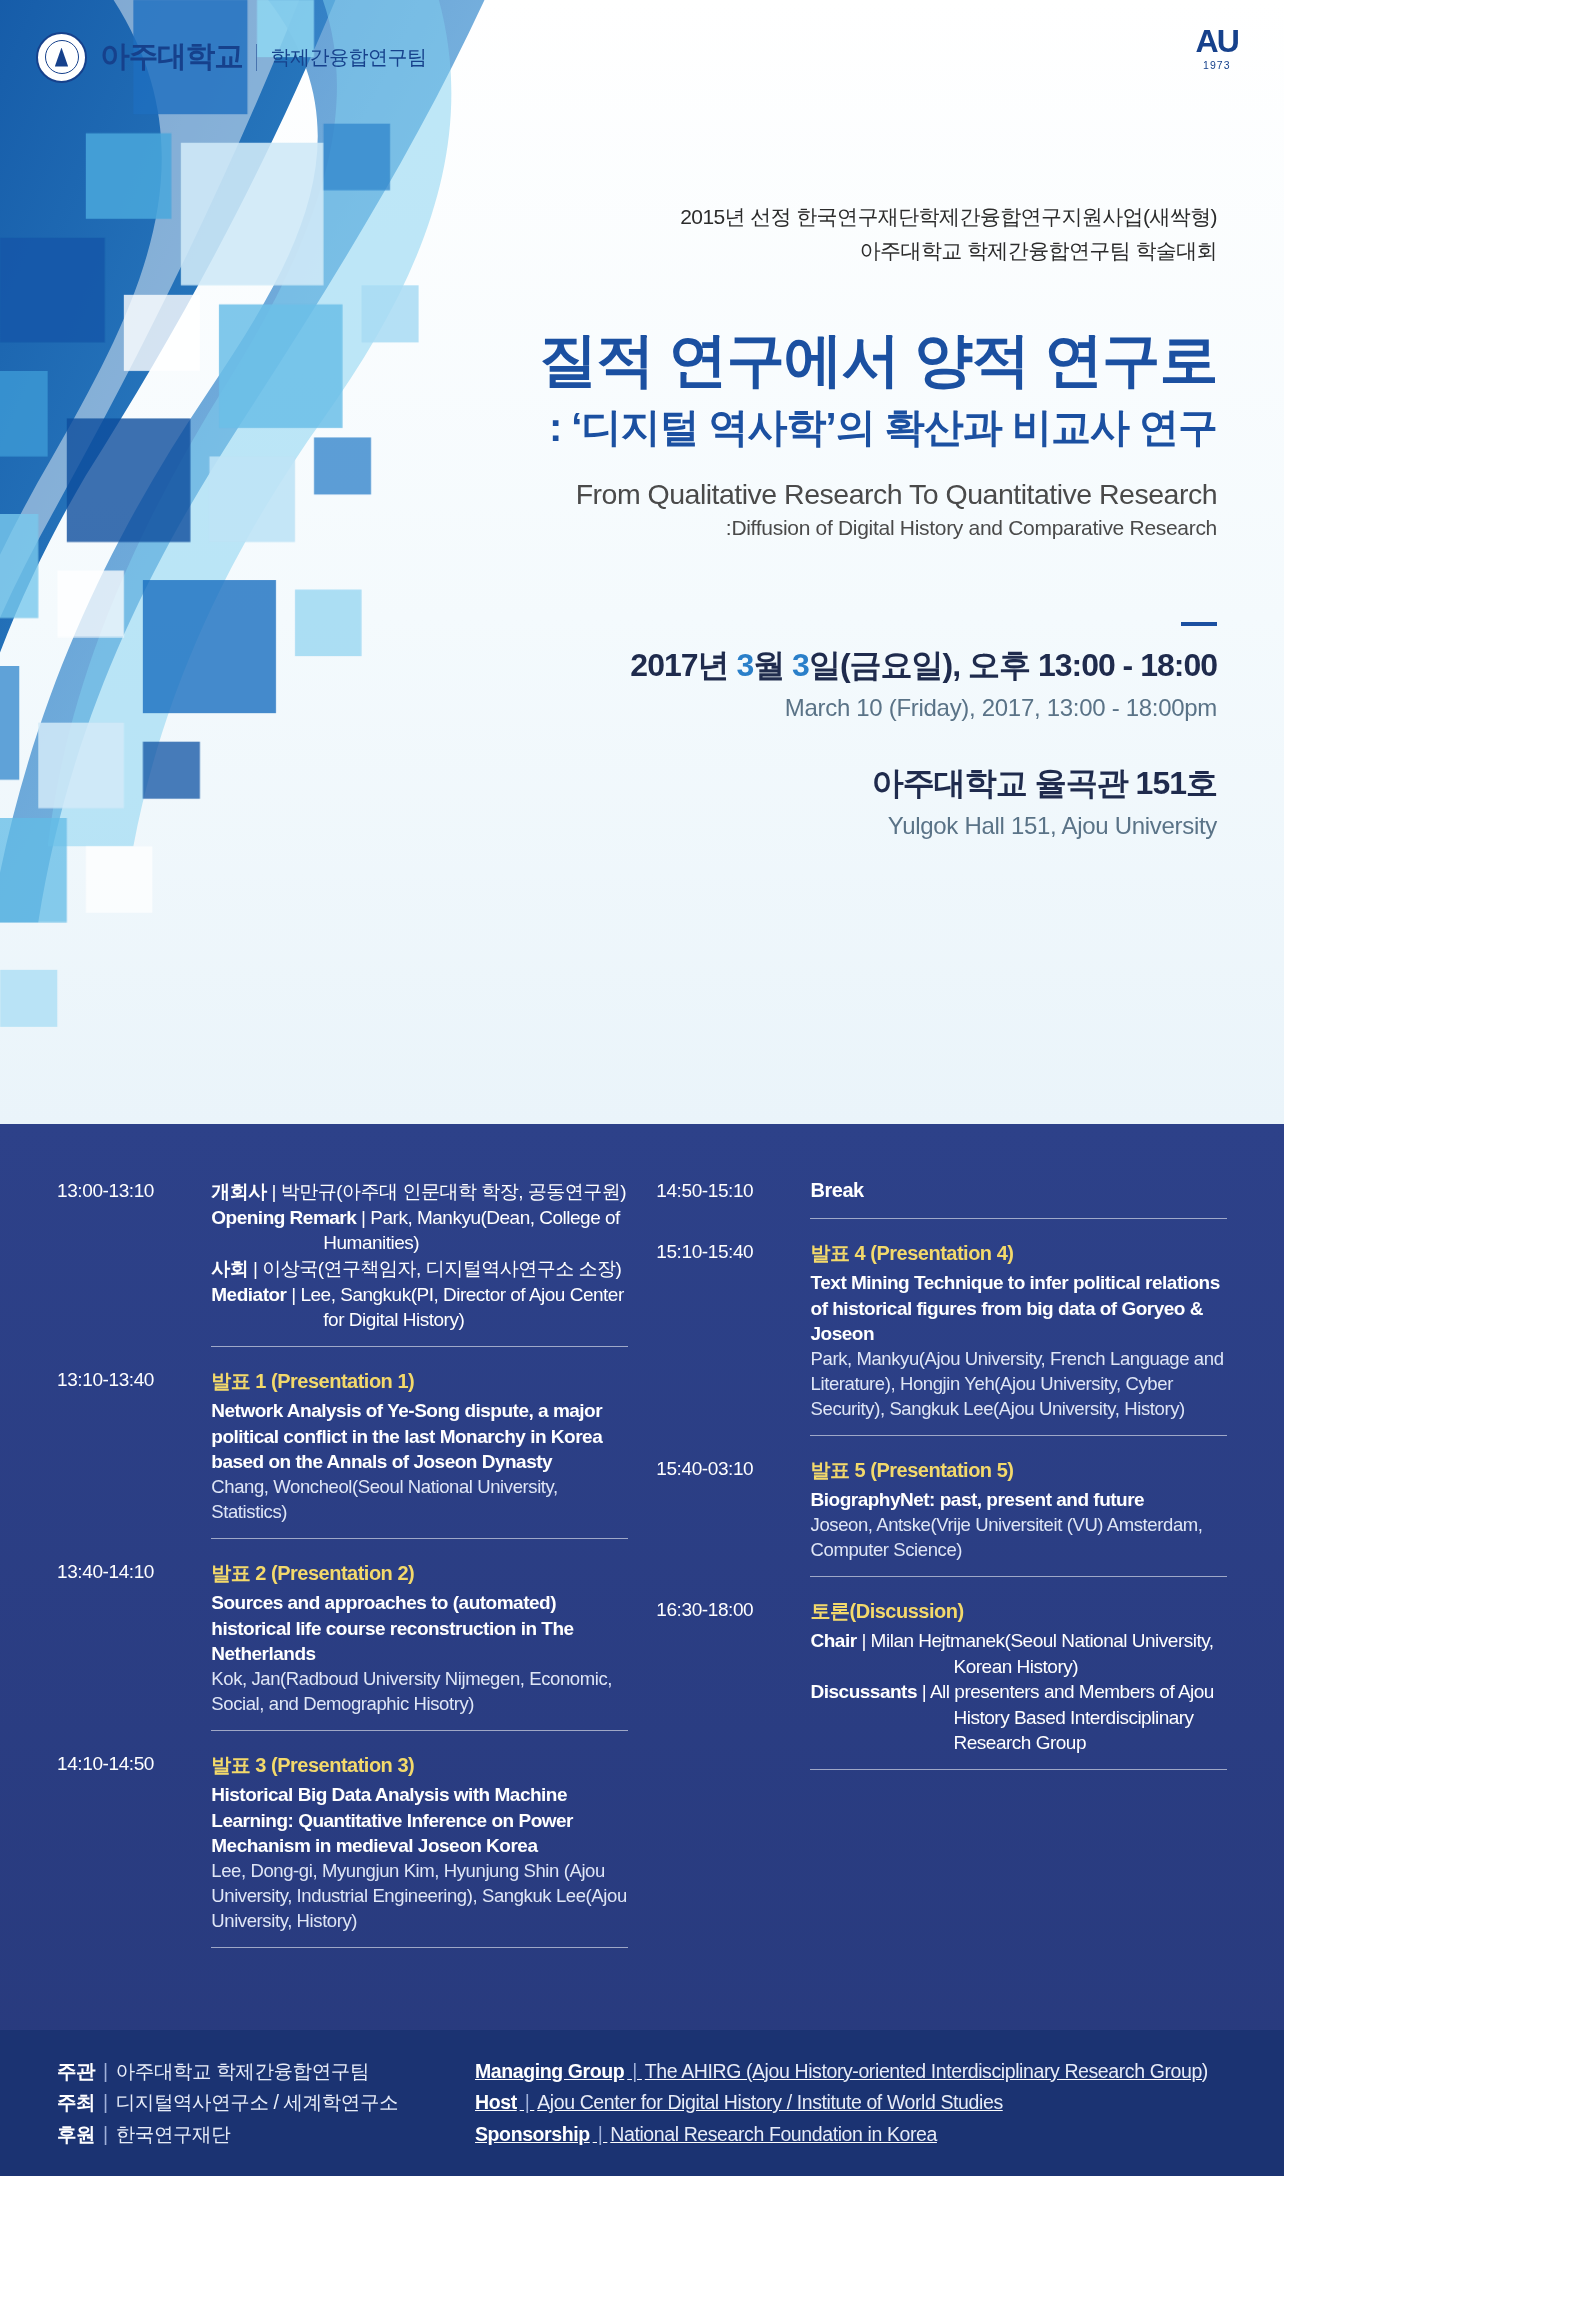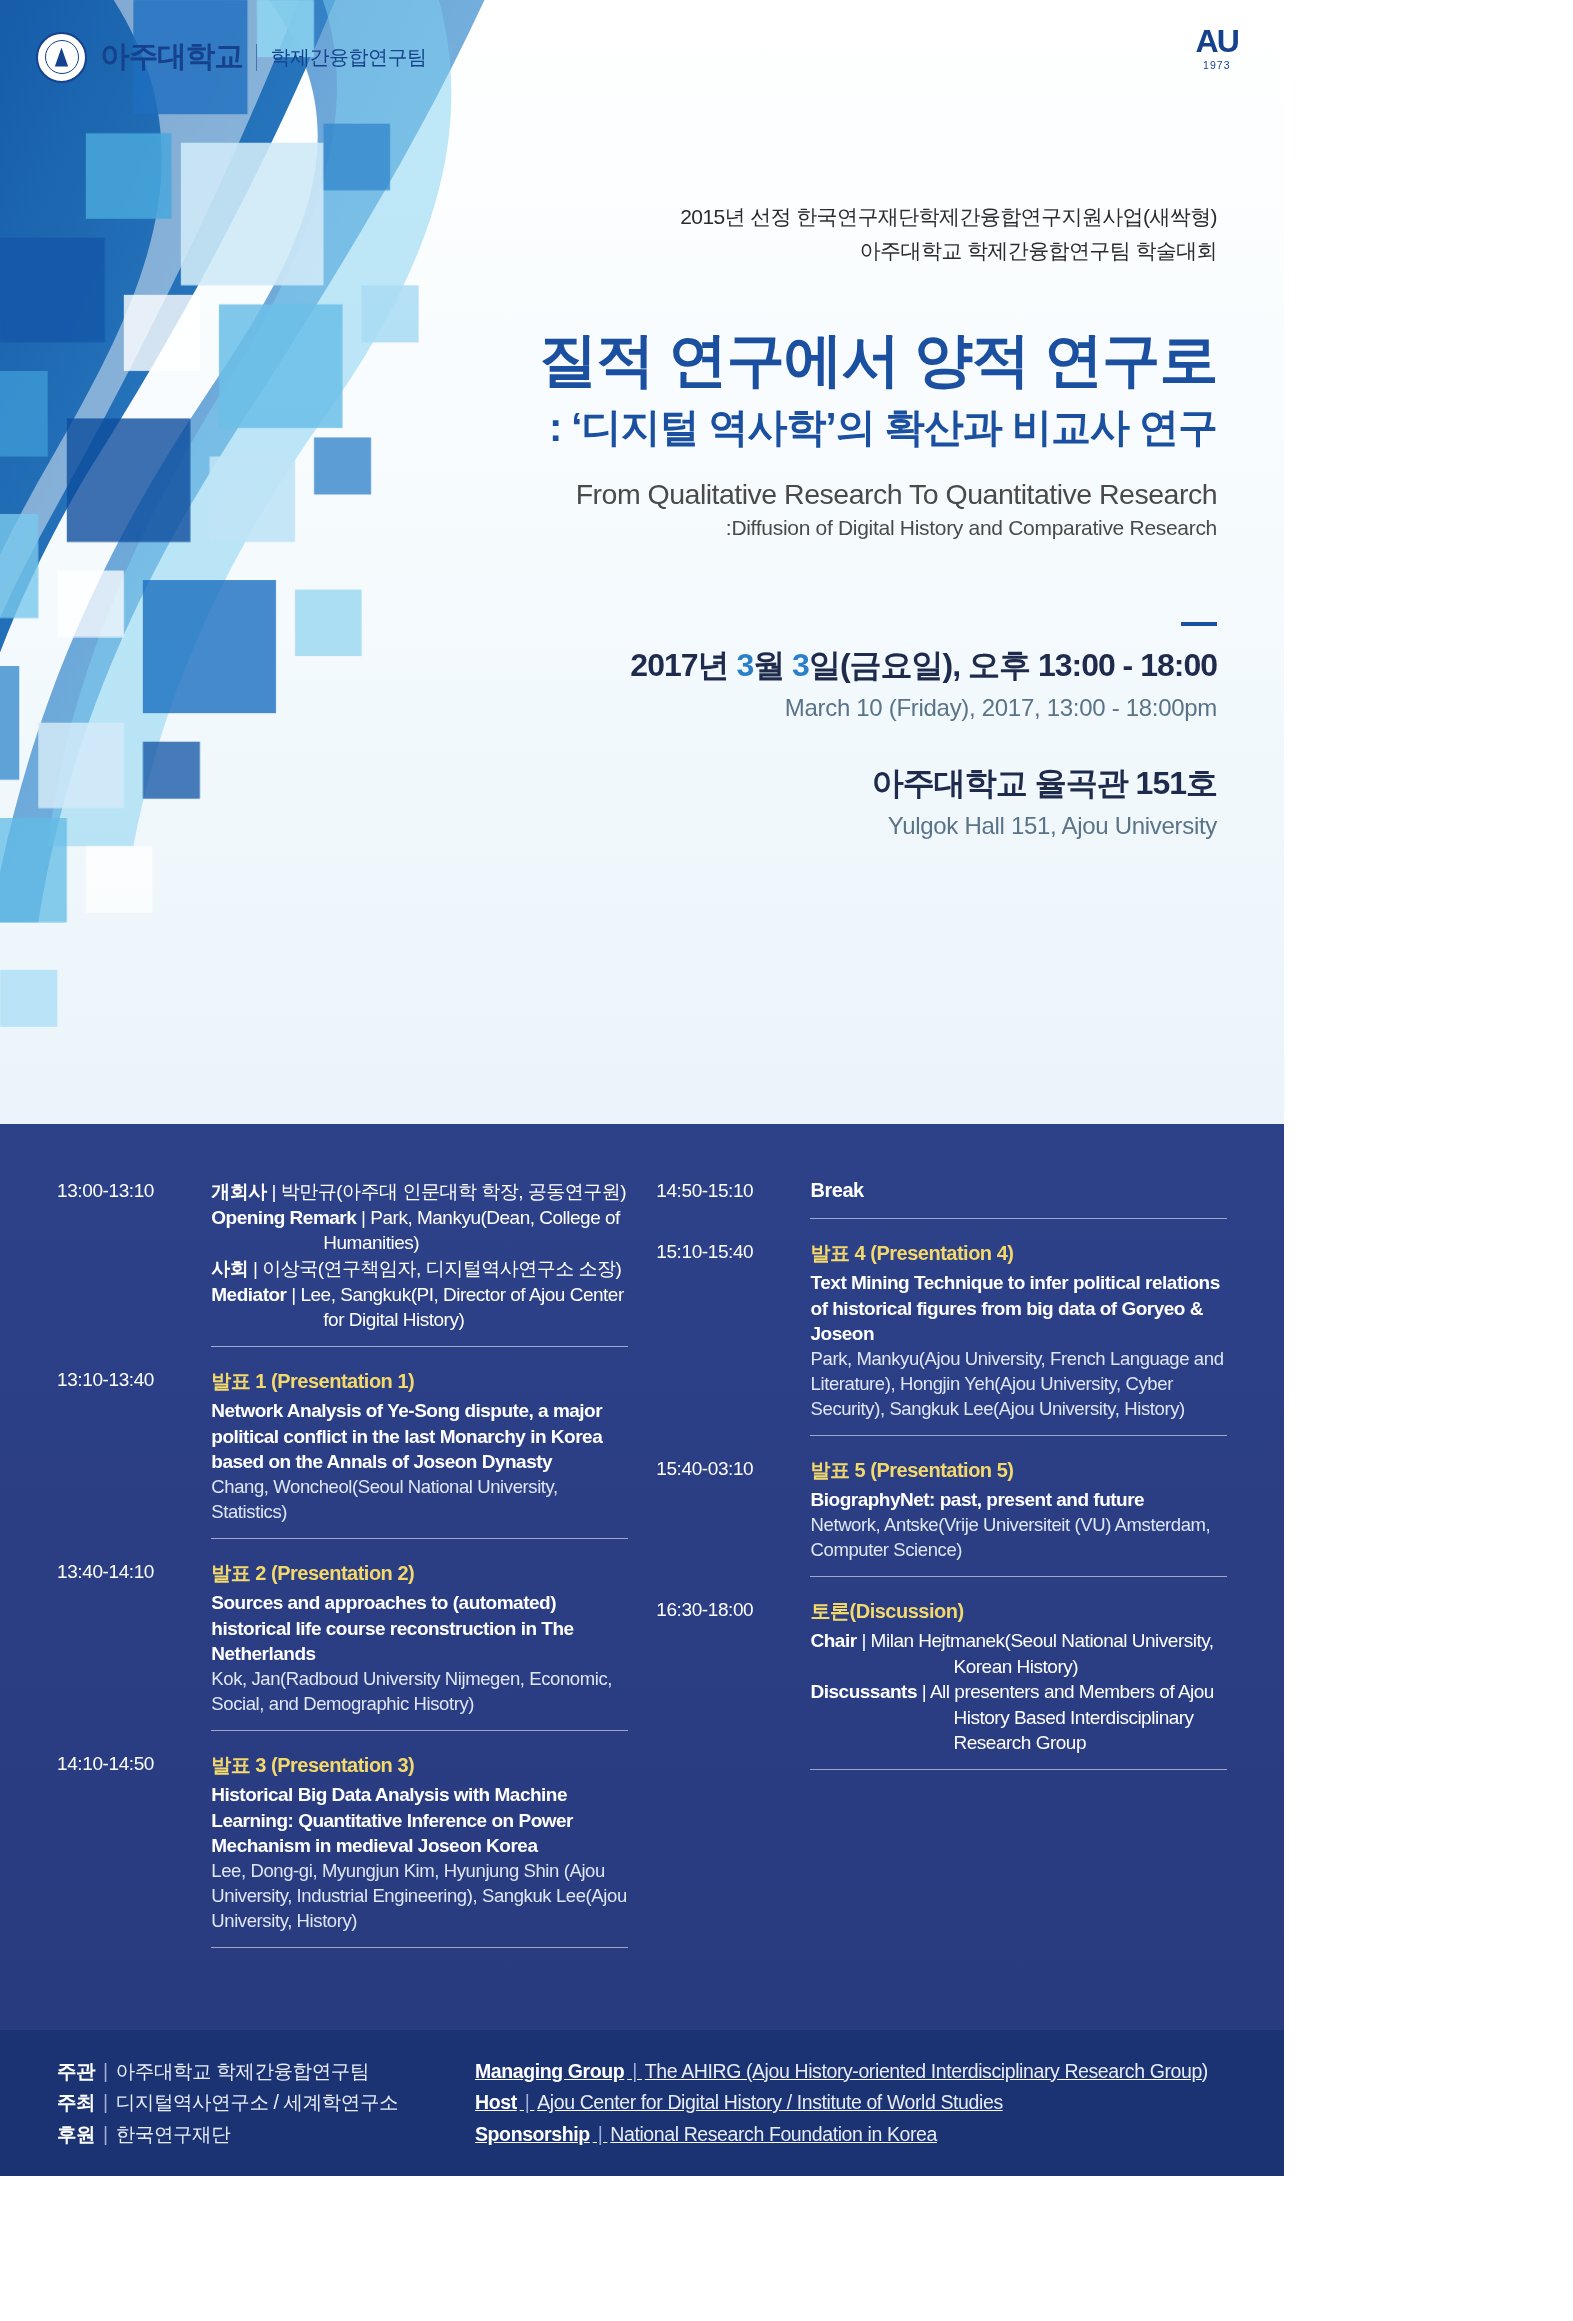--- a/index.html
+++ b/index.html
@@ -441,21 +441,21 @@
               </div>
             </div>
             <div class="divider"></div>
           </div>
           <div class="sched-item">
             <div class="sched-row">
               <div class="time">15:40-03:10</div>
               <div class="body">
                 <div class="sess-title">발표 5 (Presentation 5)</div>
                 <div class="sess-main">BiographyNet: past, present and future</div>
-                <div class="sess-sub">Network, Antske(Vrije Universiteit (VU) Amsterdam, Computer Science)</div>
+                <div class="sess-sub">Joseon, Antske(Vrije Universiteit (VU) Amsterdam, Computer Science)</div>
               </div>
             </div>
             <div class="divider"></div>
           </div>
           <div class="sched-item">
             <div class="sched-row">
               <div class="time">16:30-18:00</div>
               <div class="body">
                 <div class="sess-title">토론(Discussion)</div>
                 <div class="hang"><b>Chair</b> | Milan Hejtmanek(Seoul National University,</div>

